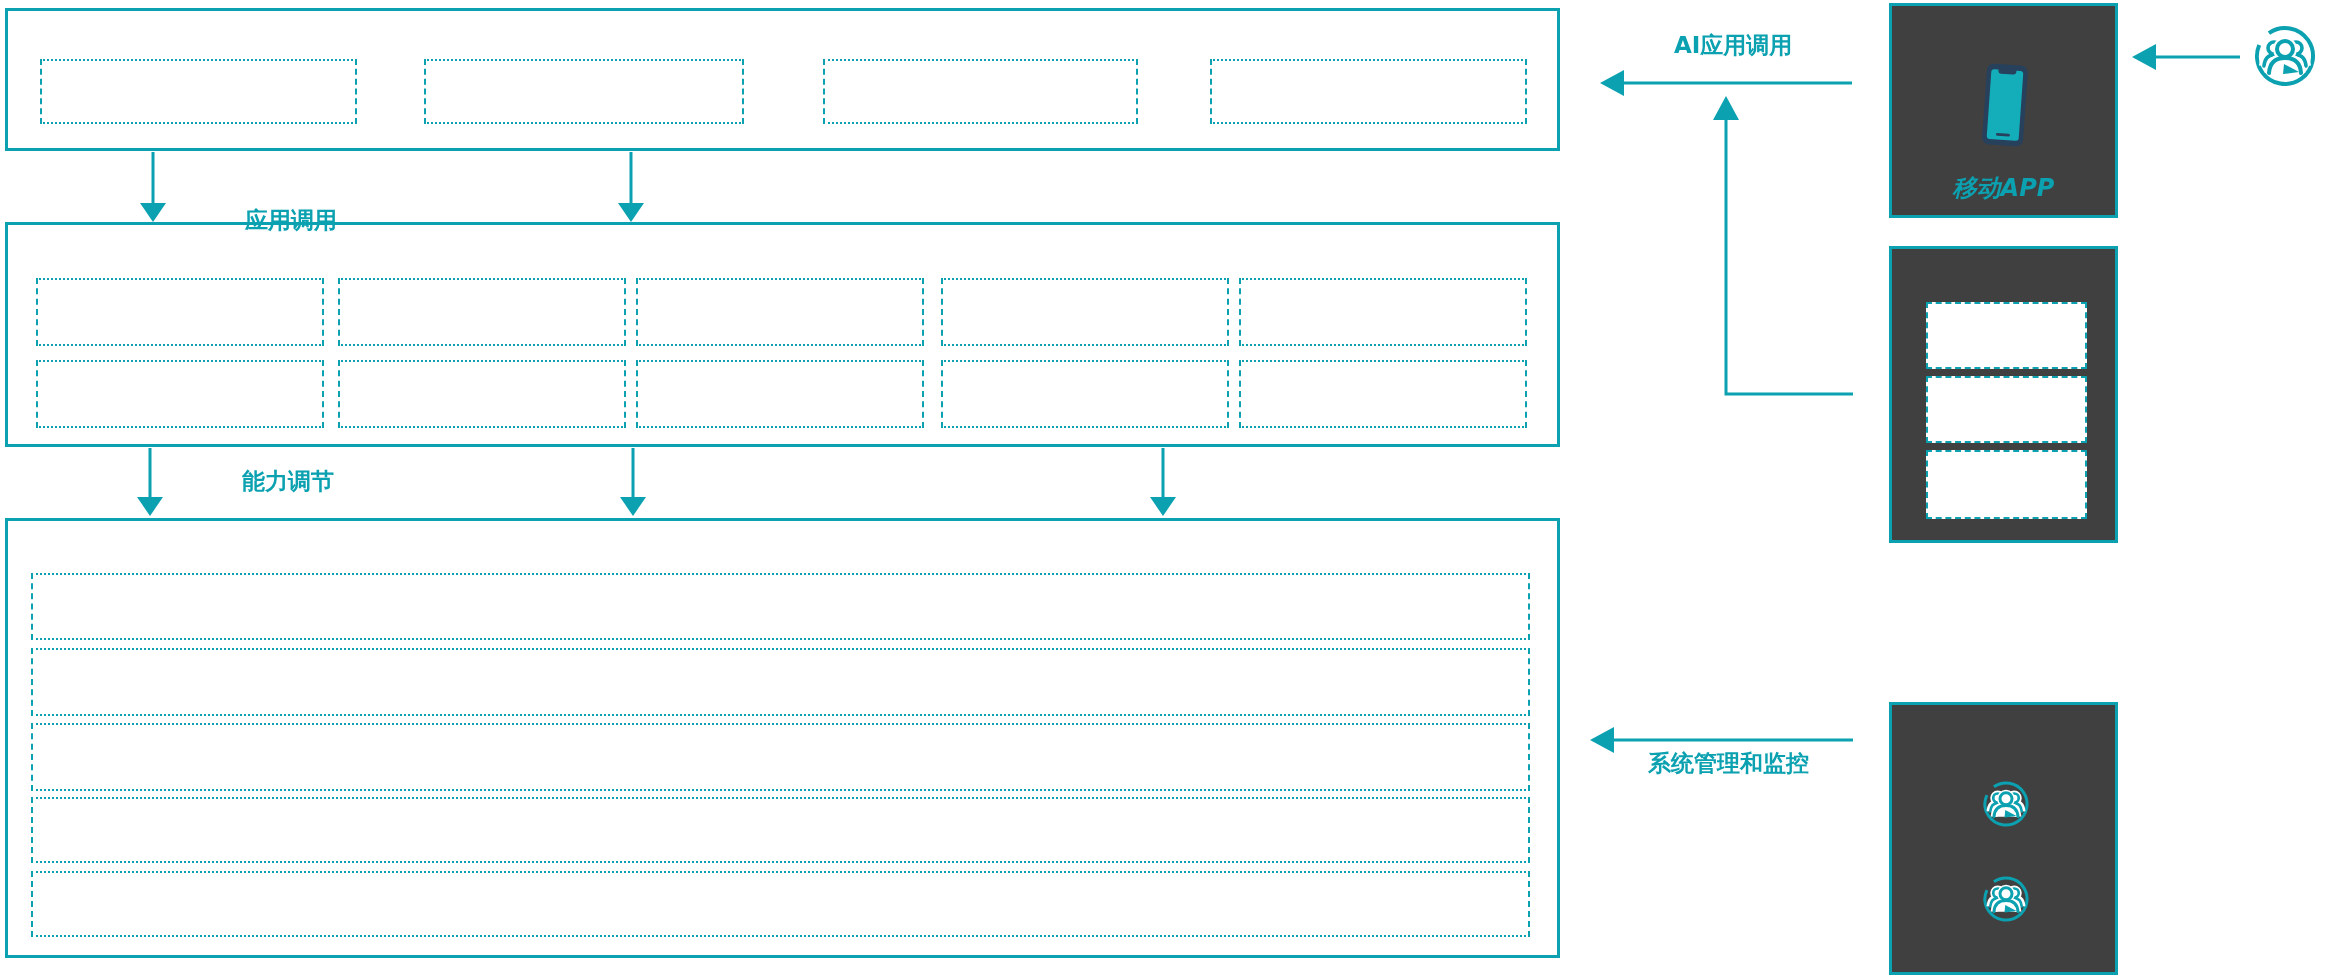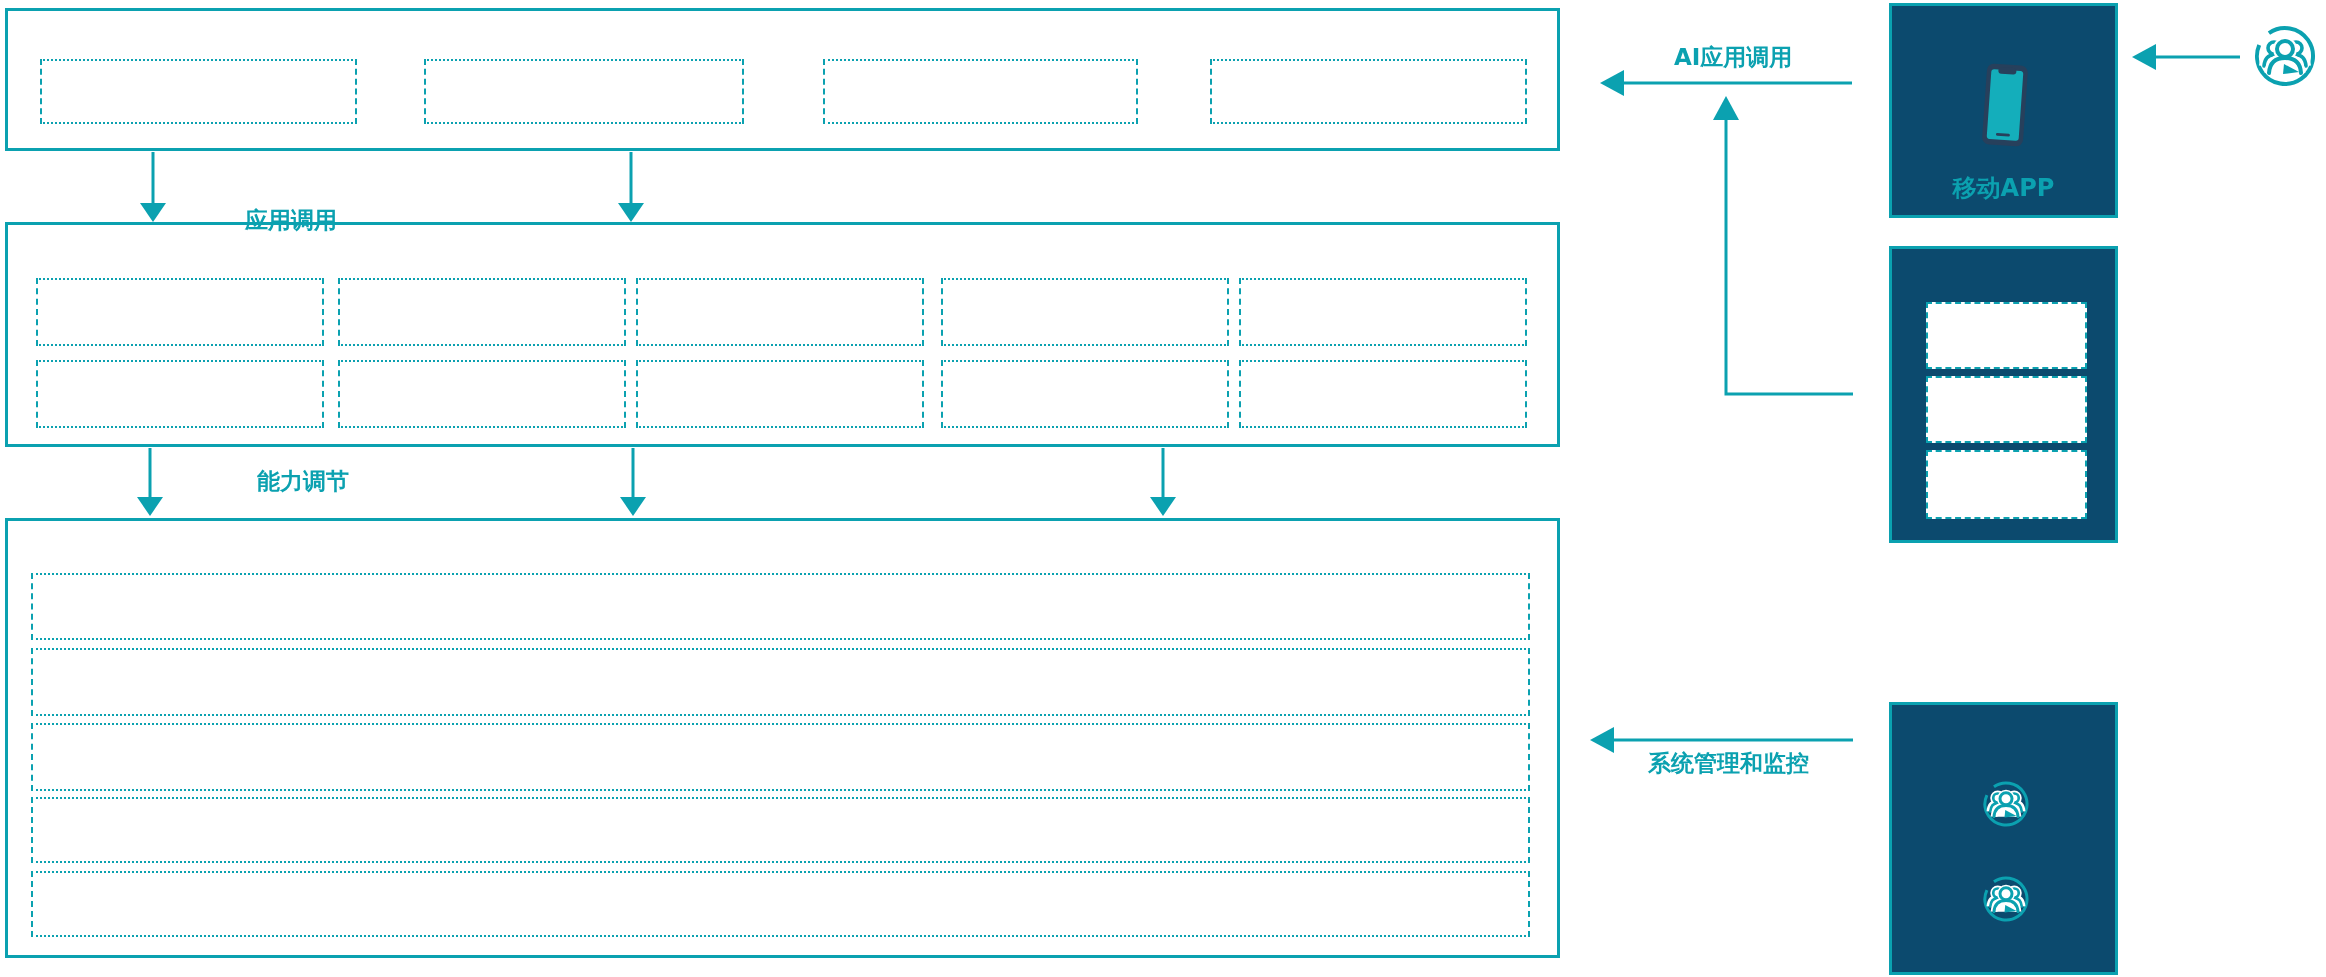--- a/index.html
+++ b/index.html
@@ -11,21 +11,21 @@
   .canvas{
     position:relative;width:2326px;height:977px;background:#ffffff;
     font-family:"DejaVu Sans",sans-serif;overflow:hidden;
   }
   .layer{
     position:absolute;border:3px solid var(--accent);
     background:#ffffff;box-sizing:border-box;
   }
   .sidebox{
     position:absolute;border:3px solid var(--accent);
-    background:#0c4a6e;box-sizing:border-box;
+    background:#404040;box-sizing:border-box;font-style:italic;
   }
   .ph{
     position:absolute;box-sizing:border-box;background:#ffffff;
     border-top:2px dashed var(--accent);
     border-bottom:2px dashed var(--accent);
     border-left:2px dashed var(--accent);
     border-right:2px dashed var(--accent);
   }
   .ph.fine{
     border-top-style:dotted;border-bottom-style:dotted;
@@ -190,17 +190,17 @@
       <polygon points="1590,740 1614,727 1614,753" fill="var(--accent)"></polygon>
     </g>
 
     <g>
       <line x1="2154" y1="57" x2="2240" y2="57" stroke="var(--accent)" stroke-width="3"></line>
       <polygon points="2132,57 2156,44 2156,70" fill="var(--accent)"></polygon>
     </g>
   </svg>
 
   <div class="lbl" style="left:245px;top:172px;margin-top:36px;">应用调用</div>
-  <div class="lbl" style="left:257px;top:469px;">能力调节</div>
-  <div class="lbl" style="left:1674px;top:45px;">AI应用调用</div>
+  <div class="lbl" style="left:242px;top:469px;">能力调节</div>
+  <div class="lbl" style="left:1674px;top:33px;">AI应用调用</div>
   <div class="lbl" style="left:1648px;top:751px;text-align:right;">系统管理和监控</div>
 
 </div>
 
 </body></html>

